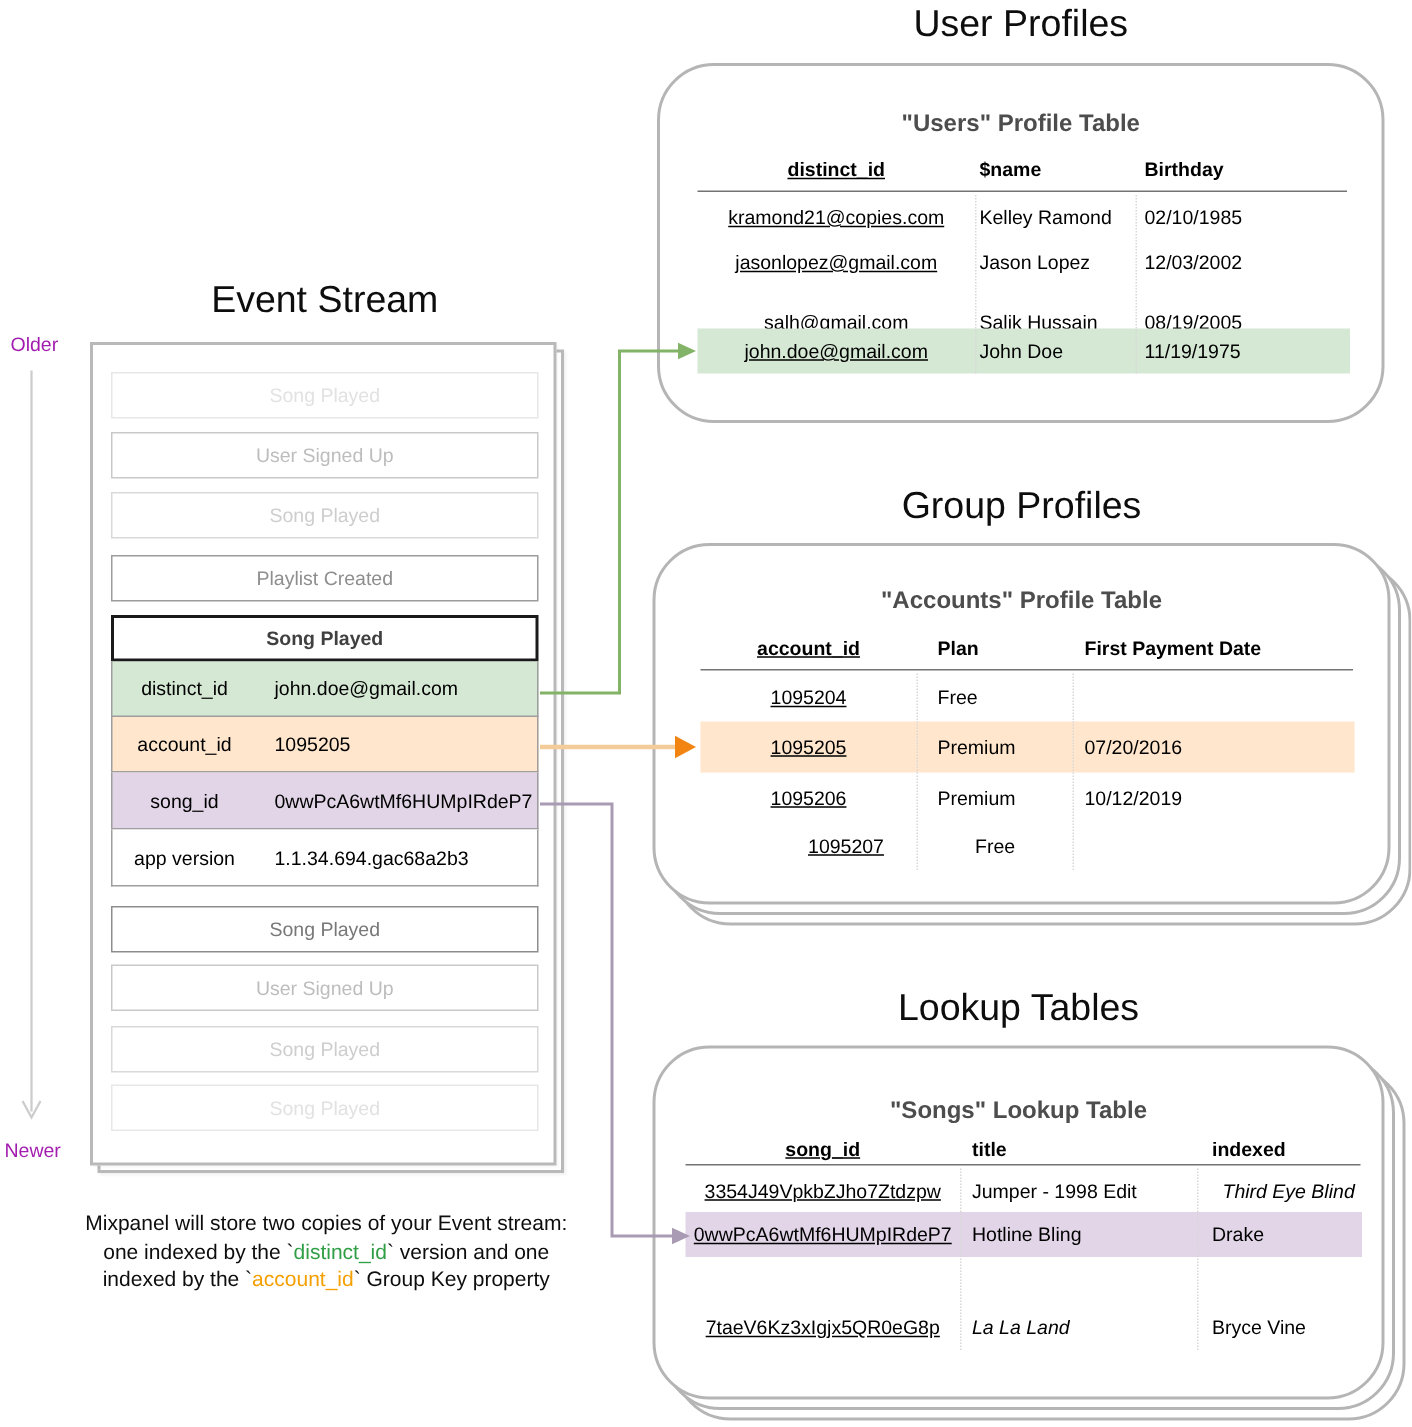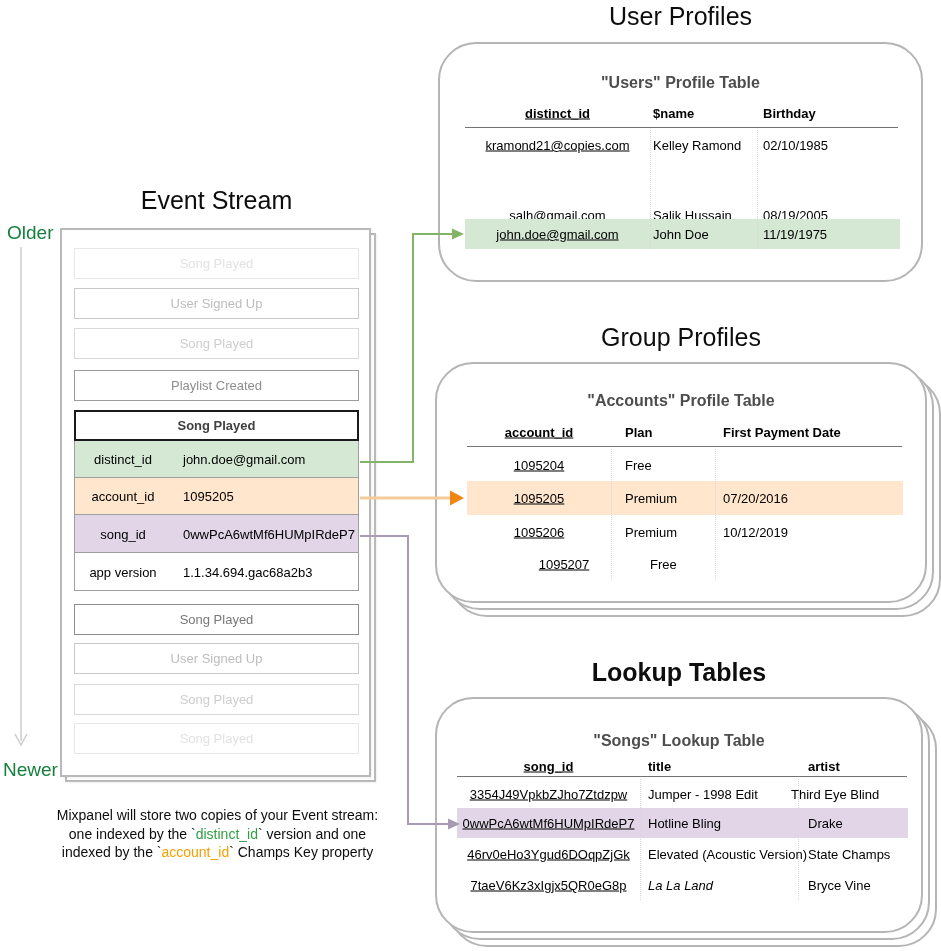--- a/index.html
+++ b/index.html
@@ -4,21 +4,21 @@
 <style>
   :root{
     --green-fill:#d5e8d4; --orange-fill:#ffe6cc; --purple-fill:#e1d5e7;
     --green-arrow:#82b366; --orange-arrow-line:#f3cc9a; --orange-arrow-head:#f28411;
     --purple-arrow:#a89bb3; --caption-green:#2f9e44; --caption-orange:#f59f00;
   }
   html,body{margin:0;padding:0;background:#fff;}
   .canvas{position:relative;width:941px;height:951px;background:#fff;overflow:hidden;
     font-family:"Liberation Sans",sans-serif;color:#111;}
   .big-title{position:absolute;font-size:25px;color:#0d0d0d;text-align:center;white-space:nowrap;}
-  .tl-label{position:absolute;font-size:19px;color:#15803d;}
+  .tl-label{position:absolute;font-size:13px;color:#a21caf;}
   
   .card{position:absolute;background:#fff;border:2px solid #b5b5b5;border-radius:38px;box-sizing:border-box;}
   .sheet{position:absolute;background:#fff;border:2px solid #b9b9b9;box-sizing:border-box;box-shadow:1px 1px 2px rgba(0,0,0,0.06);}
   .heading{position:absolute;font-size:16px;font-weight:bold;color:#4d4d4d;text-align:center;white-space:nowrap;}
   .thead{position:absolute;font-size:13px;font-weight:bold;color:#000;}
   .trow{position:absolute;font-size:13px;color:#000;}
   .cell{position:absolute;top:50%;transform:translateY(-50%);white-space:nowrap;}
   .c1{text-align:center;}
   .u{text-decoration:underline;}
   .rule{position:absolute;height:0;border-top:1.5px solid #737373;}
@@ -47,21 +47,21 @@
   .cap-orange{color:var(--caption-orange);}
 </style>
 </head>
 <body>
 
 <div class="canvas">
 
   <div class="big-title" style="left:438px;top:2px;width:485px;">User Profiles</div>
   <div class="big-title" style="left:61px;top:186px;width:311px;">Event Stream</div>
   <div class="big-title" style="left:435px;top:323px;width:492px;">Group Profiles</div>
-  <div class="big-title" style="left:435px;top:658px;width:488px;font-weight:bold;">Lookup Tables</div>
+  <div class="big-title" style="left:435px;top:658px;width:488px;">Lookup Tables</div>
 
   <div class="tl-label" style="left:7px;top:222px;">Older</div>
   <div class="tl-label" style="left:3px;top:759px;">Newer</div>
 
   <div class="sheet" style="left:65px;top:233px;width:311px;height:549px;"></div>
   <div class="sheet" style="left:60px;top:228px;width:311px;height:549px;"></div>
 
   <div class="stream-item f-ghost" style="top:248px;">Song Played</div>
   <div class="stream-item f-light" style="top:288px;">User Signed Up</div>
   <div class="stream-item f-lighter" style="top:328px;">Song Played</div>
@@ -97,20 +97,25 @@
   <div class="thead" style="left:465px;top:105px;width:435px;height:16px;">
     <span class="cell c1 u" style="left:0;width:185px;">distinct_id</span>
     <span class="cell" style="left:188px;">$name</span>
     <span class="cell" style="left:298px;">Birthday</span>
   </div>
   <div class="rule" style="left:465px;top:127px;width:433px;"></div>
   <div class="trow" style="left:465px;top:130px;width:435px;height:30px;">
     <span class="cell c1 u" style="left:0;width:185px;">kramond21@copies.com</span>
     <span class="cell" style="left:188px;">Kelley Ramond</span>
     <span class="cell" style="left:298px;">02/10/1985</span>
+  </div>
+  <div class="trow" style="left:465px;top:160px;width:435px;height:30px;">
+    <span class="cell c1 u" style="left:0;width:185px;">jasonlopez@gmail.com</span>
+    <span class="cell" style="left:188px;">Jason Lopez</span>
+    <span class="cell" style="left:298px;">12/03/2002</span>
   </div>
   <div class="trow" style="left:465px;top:200px;width:435px;height:29px;">
     <span class="cell c1 u" style="left:0;width:185px;">salh@gmail.com</span>
     <span class="cell" style="left:188px;">Salik Hussain</span>
     <span class="cell" style="left:298px;">08/19/2005</span>
   </div>
   <div class="trow hl-green" style="left:465px;top:219px;width:435px;height:30px;">
     <span class="cell c1 u" style="left:0;width:185px;">john.doe@gmail.com</span>
     <span class="cell" style="left:188px;">John Doe</span>
     <span class="cell" style="left:298px;">11/19/1975</span>
@@ -151,50 +156,45 @@
   <div class="vsep" style="left:611px;top:449px;height:131px;"></div>
   <div class="vsep" style="left:715px;top:449px;height:131px;"></div>
 
   <div class="card" style="left:449px;top:711px;width:488px;height:236px;"></div>
   <div class="card" style="left:442px;top:704px;width:488px;height:236px;"></div>
   <div class="card" style="left:435px;top:697px;width:488px;height:236px;"></div>
   <div class="heading" style="left:435px;top:732px;width:488px;">"Songs" Lookup Table</div>
   <div class="thead" style="left:457px;top:758px;width:450px;height:16px;">
     <span class="cell c1 u" style="left:0;width:183px;">song_id</span>
     <span class="cell" style="left:191px;">title</span>
-    <span class="cell" style="left:351px;">artist</span>
+    <span class="cell" style="left:351px;">indexed</span>
   </div>
   <div class="rule" style="left:457px;top:776px;width:450px;"></div>
   <div class="trow" style="left:457px;top:779px;width:451px;height:29px;">
     <span class="cell c1 u" style="left:0;width:183px;">3354J49VpkbZJho7Ztdzpw</span>
     <span class="cell" style="left:191px;">Jumper - 1998 Edit</span>
-    <span class="cell" style="left:334px;">Third Eye Blind</span>
+    <span class="cell" style="left:358px;font-style:italic;">Third Eye Blind</span>
   </div>
   <div class="trow hl-purple" style="left:457px;top:808px;width:451px;height:30px;">
     <span class="cell c1 u" style="left:0;width:183px;">0wwPcA6wtMf6HUMpIRdeP7</span>
     <span class="cell" style="left:191px;">Hotline Bling</span>
     <span class="cell" style="left:351px;">Drake</span>
   </div>
-  <div class="trow" style="left:457px;top:838px;width:451px;height:32px;">
-    <span class="cell c1 u" style="left:0;width:183px;">46rv0eHo3Ygud6DOqpZjGk</span>
-    <span class="cell" style="left:191px;">Elevated (Acoustic Version)</span>
-    <span class="cell" style="left:351px;">State Champs</span>
-  </div>
   <div class="trow" style="left:457px;top:870px;width:451px;height:30px;">
     <span class="cell c1 u" style="left:0;width:183px;">7taeV6Kz3xIgjx5QR0eG8p</span>
     <span class="cell" style="left:191px;font-style:italic;">La La Land</span>
     <span class="cell" style="left:351px;">Bryce Vine</span>
   </div>
   <div class="vsep" style="left:640px;top:779px;height:121px;"></div>
   <div class="vsep" style="left:798px;top:779px;height:121px;"></div>
 
   <div class="caption">
     <div>Mixpanel will store two copies of your Event stream:</div>
     <div><span>one indexed by the `</span><span class="cap-green">distinct_id</span><span>` version and one</span></div>
-    <div><span>indexed by the `</span><span class="cap-orange">account_id</span><span>` Champs Key property</span></div>
+    <div><span>indexed by the `</span><span class="cap-orange">account_id</span><span>` Group Key property</span></div>
   </div>
 
   <svg class="overlay" width="941" height="951" viewBox="0 0 941 951">
 
     <path d="M21 247 V 741" stroke="#cccccc" stroke-width="1.5" fill="none"></path>
     <path d="M15 734 L21 745 L27 734" stroke="#cccccc" stroke-width="1.5" fill="none"></path>
 
     <path d="M360 462 H 413 V 234 H 453" stroke="var(--green-arrow)" stroke-width="2" fill="none"></path>
     <path d="M452 228.5 L464 234 L452 239.5 Z" fill="var(--green-arrow)"></path>
 

